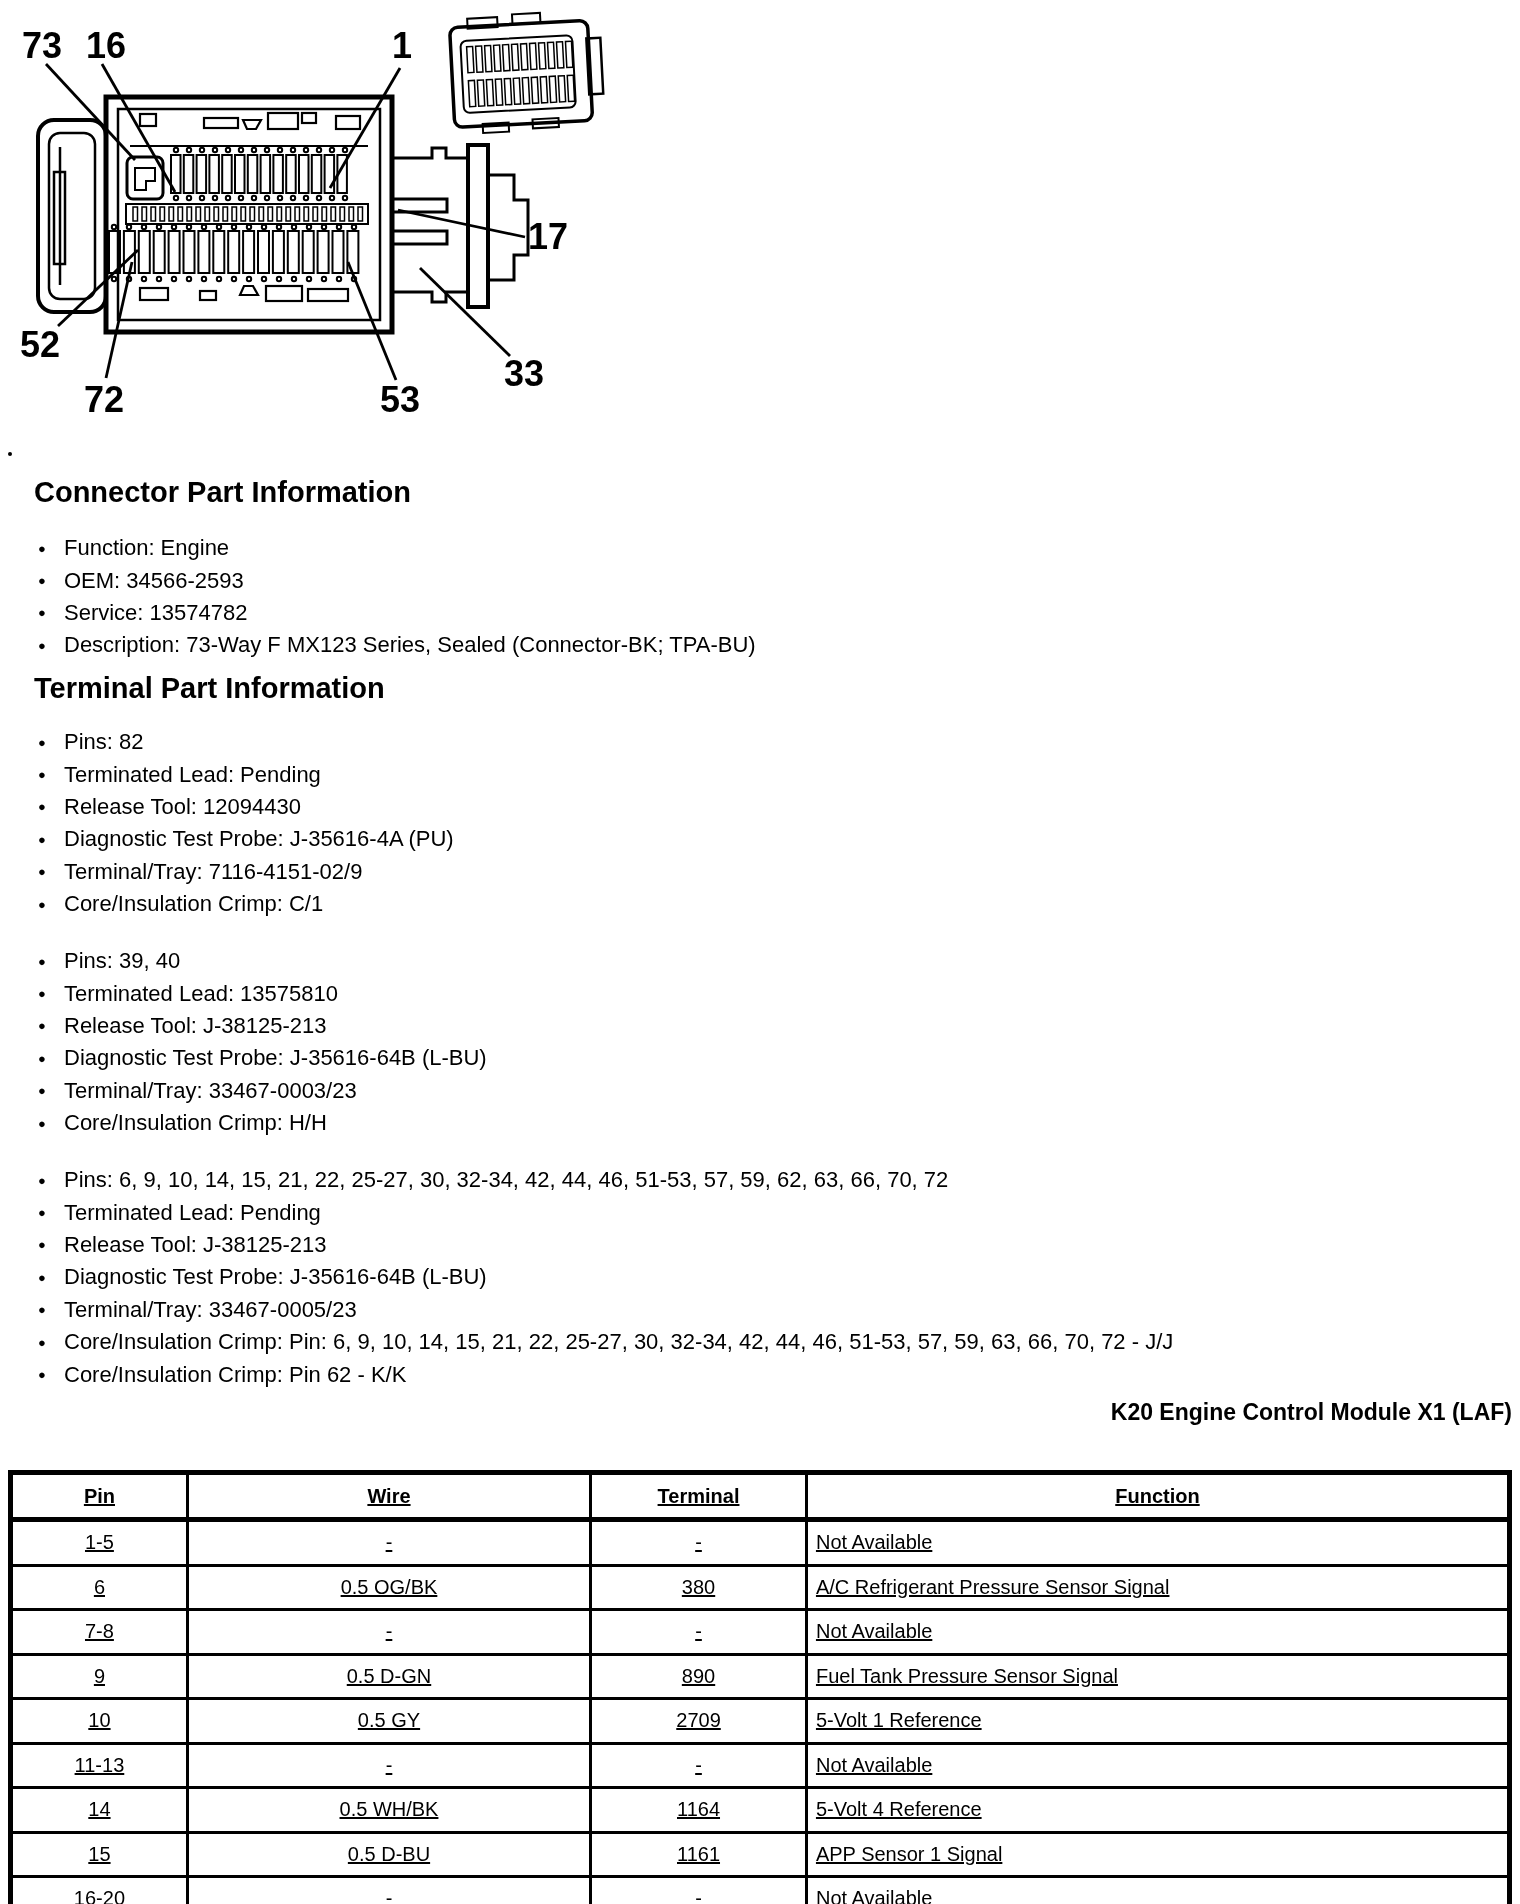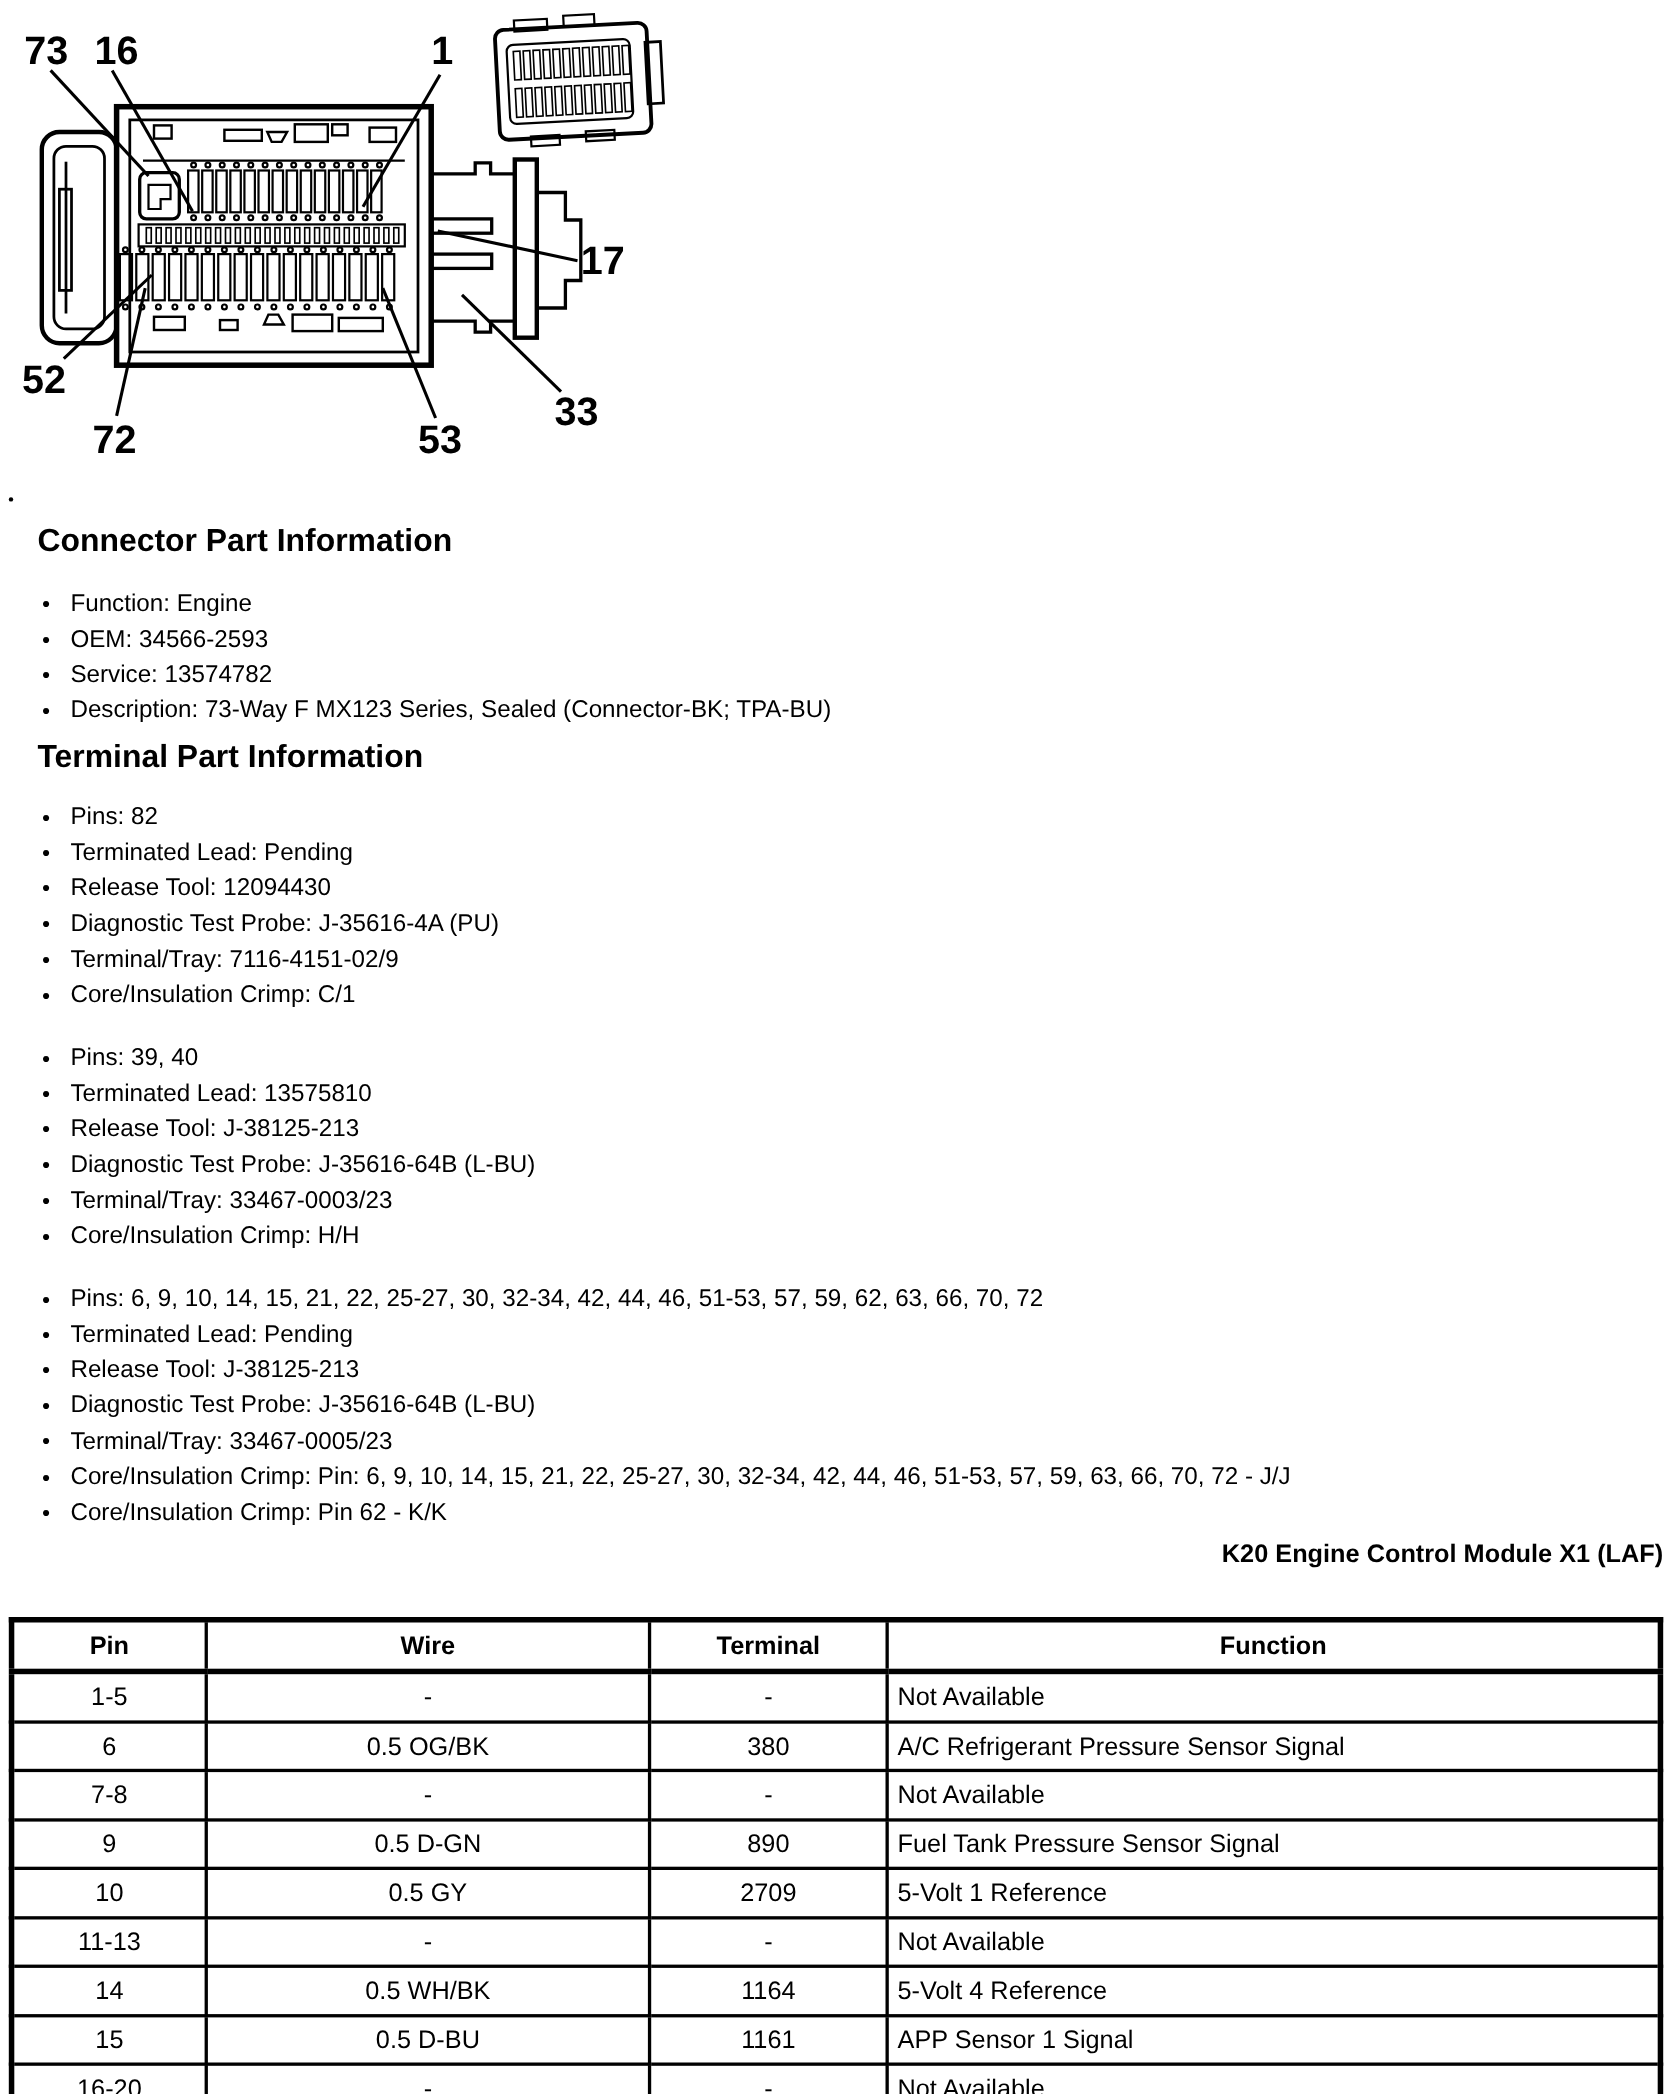--- a/index.html
+++ b/index.html
@@ -25,21 +25,21 @@
   .table-title {
     left: 8px; top: 1399px; width: 1504px; text-align: right;
     font-size: 23px; font-weight: bold;
   }
   .pin-table-wrap { left: 8px; top: 1470px; width: 1504px; }
   table.pin-table {
     width: 100%; border-collapse: collapse; border: 5px solid #000;
     table-layout: fixed;
   }
   table.pin-table th, table.pin-table td {
-    border: 3px solid #000; font-size: 23px; overflow: hidden; white-space: nowrap;
+    border: 3px solid #000; font-size: 20px; overflow: hidden; white-space: nowrap; text-decoration: underline;
   }
   table.pin-table thead th {
     border-bottom: 5px solid #000; height: 40px; font-weight: bold; text-align: center;
   }
   table.pin-table td { height: 39.5px; text-align: center; }
   table.pin-table td.fn { text-align: left; padding-left: 8px; }
 </style>
 </head>
 <body>
 

